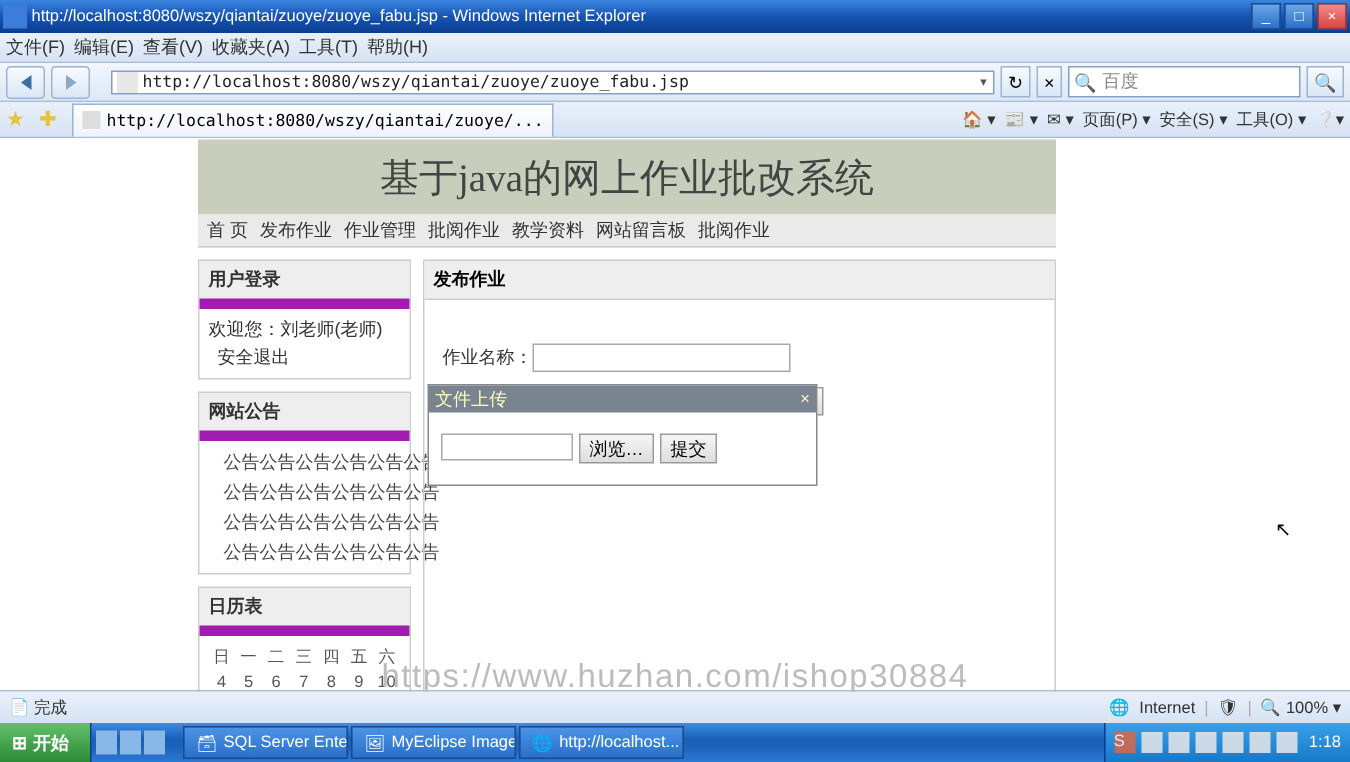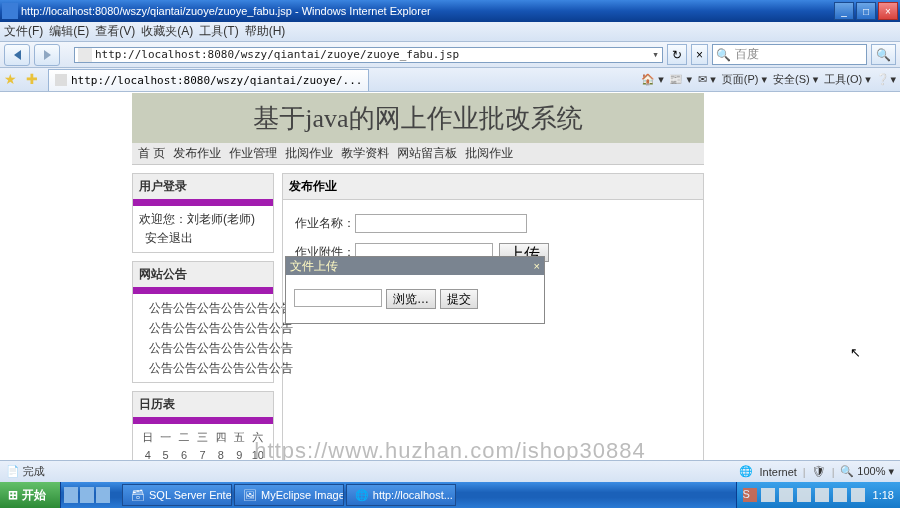--- a/index.html
+++ b/index.html
@@ -41,21 +41,21 @@
 .welcome{font-size:12px;line-height:1.6}
 .welcome a{color:#333;text-decoration:none;margin-left:6px;cursor:pointer}
 .ann-list{list-style:none;padding-left:10px}
 .ann-list li{font-size:12px;color:#444;line-height:20px;white-space:nowrap}
 .caltbl{width:100%;border-collapse:collapse;font-size:11px;text-align:center;color:#555}
 .caltbl th{font-weight:normal;padding:2px}
 .caltbl td{padding:2px}
 .rightcol{flex:1}
 .formpanel{border:1px solid #ccc;height:308px}
 .formpanel .phead{background:#eee;border-bottom:1px solid #ccc;padding:4px 6px;font-size:12px;font-weight:bold}
-.formbody{padding:14px 12px;position:relative;height:280px}
+.formbody{padding:29px 12px;position:relative;height:280px}
 .frow{display:flex;align-items:center;margin-bottom:10px;font-size:12px;color:#333}
 .frow label{width:60px}
 .frow input[type=text]{height:19px;border:1px solid #a9a9a9;background:#fff;padding:0 3px;font-size:12px}
 .frow .ti1{width:172px}
 .frow .ti2{width:138px}
 .frow .upbtn{margin-left:6px;height:19px;padding:0 8px;border:1px solid #999;background:linear-gradient(180deg,#f8f8f8,#ddd);font-size:16px;cursor:default}
 .dialog{position:absolute;left:2px;top:56px;width:260px;background:#fff;border:1px solid #888}
 .dialog .dtitle{height:18px;background:#7a8490;color:#fef9c3;font-size:12px;padding:0 4px;display:flex;align-items:center;justify-content:space-between}
 .dialog .dtitle .dx{cursor:default;font-family:Arial;font-size:11px}
 .dialog .dbody{padding:14px 8px;display:flex;align-items:flex-start;gap:4px}

